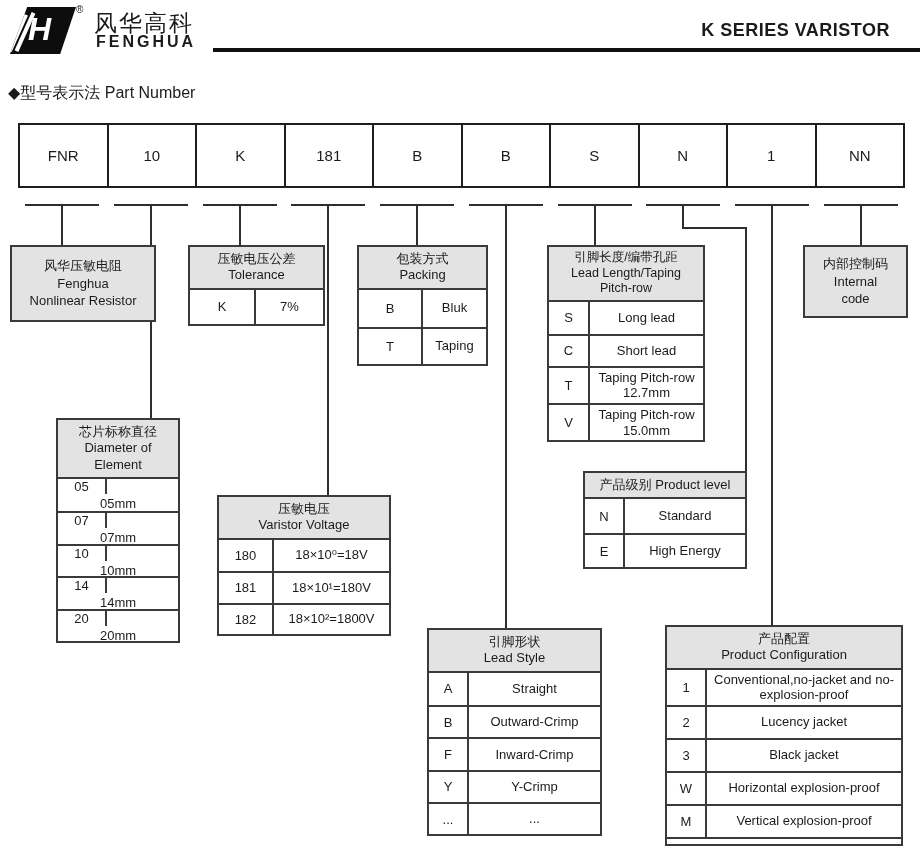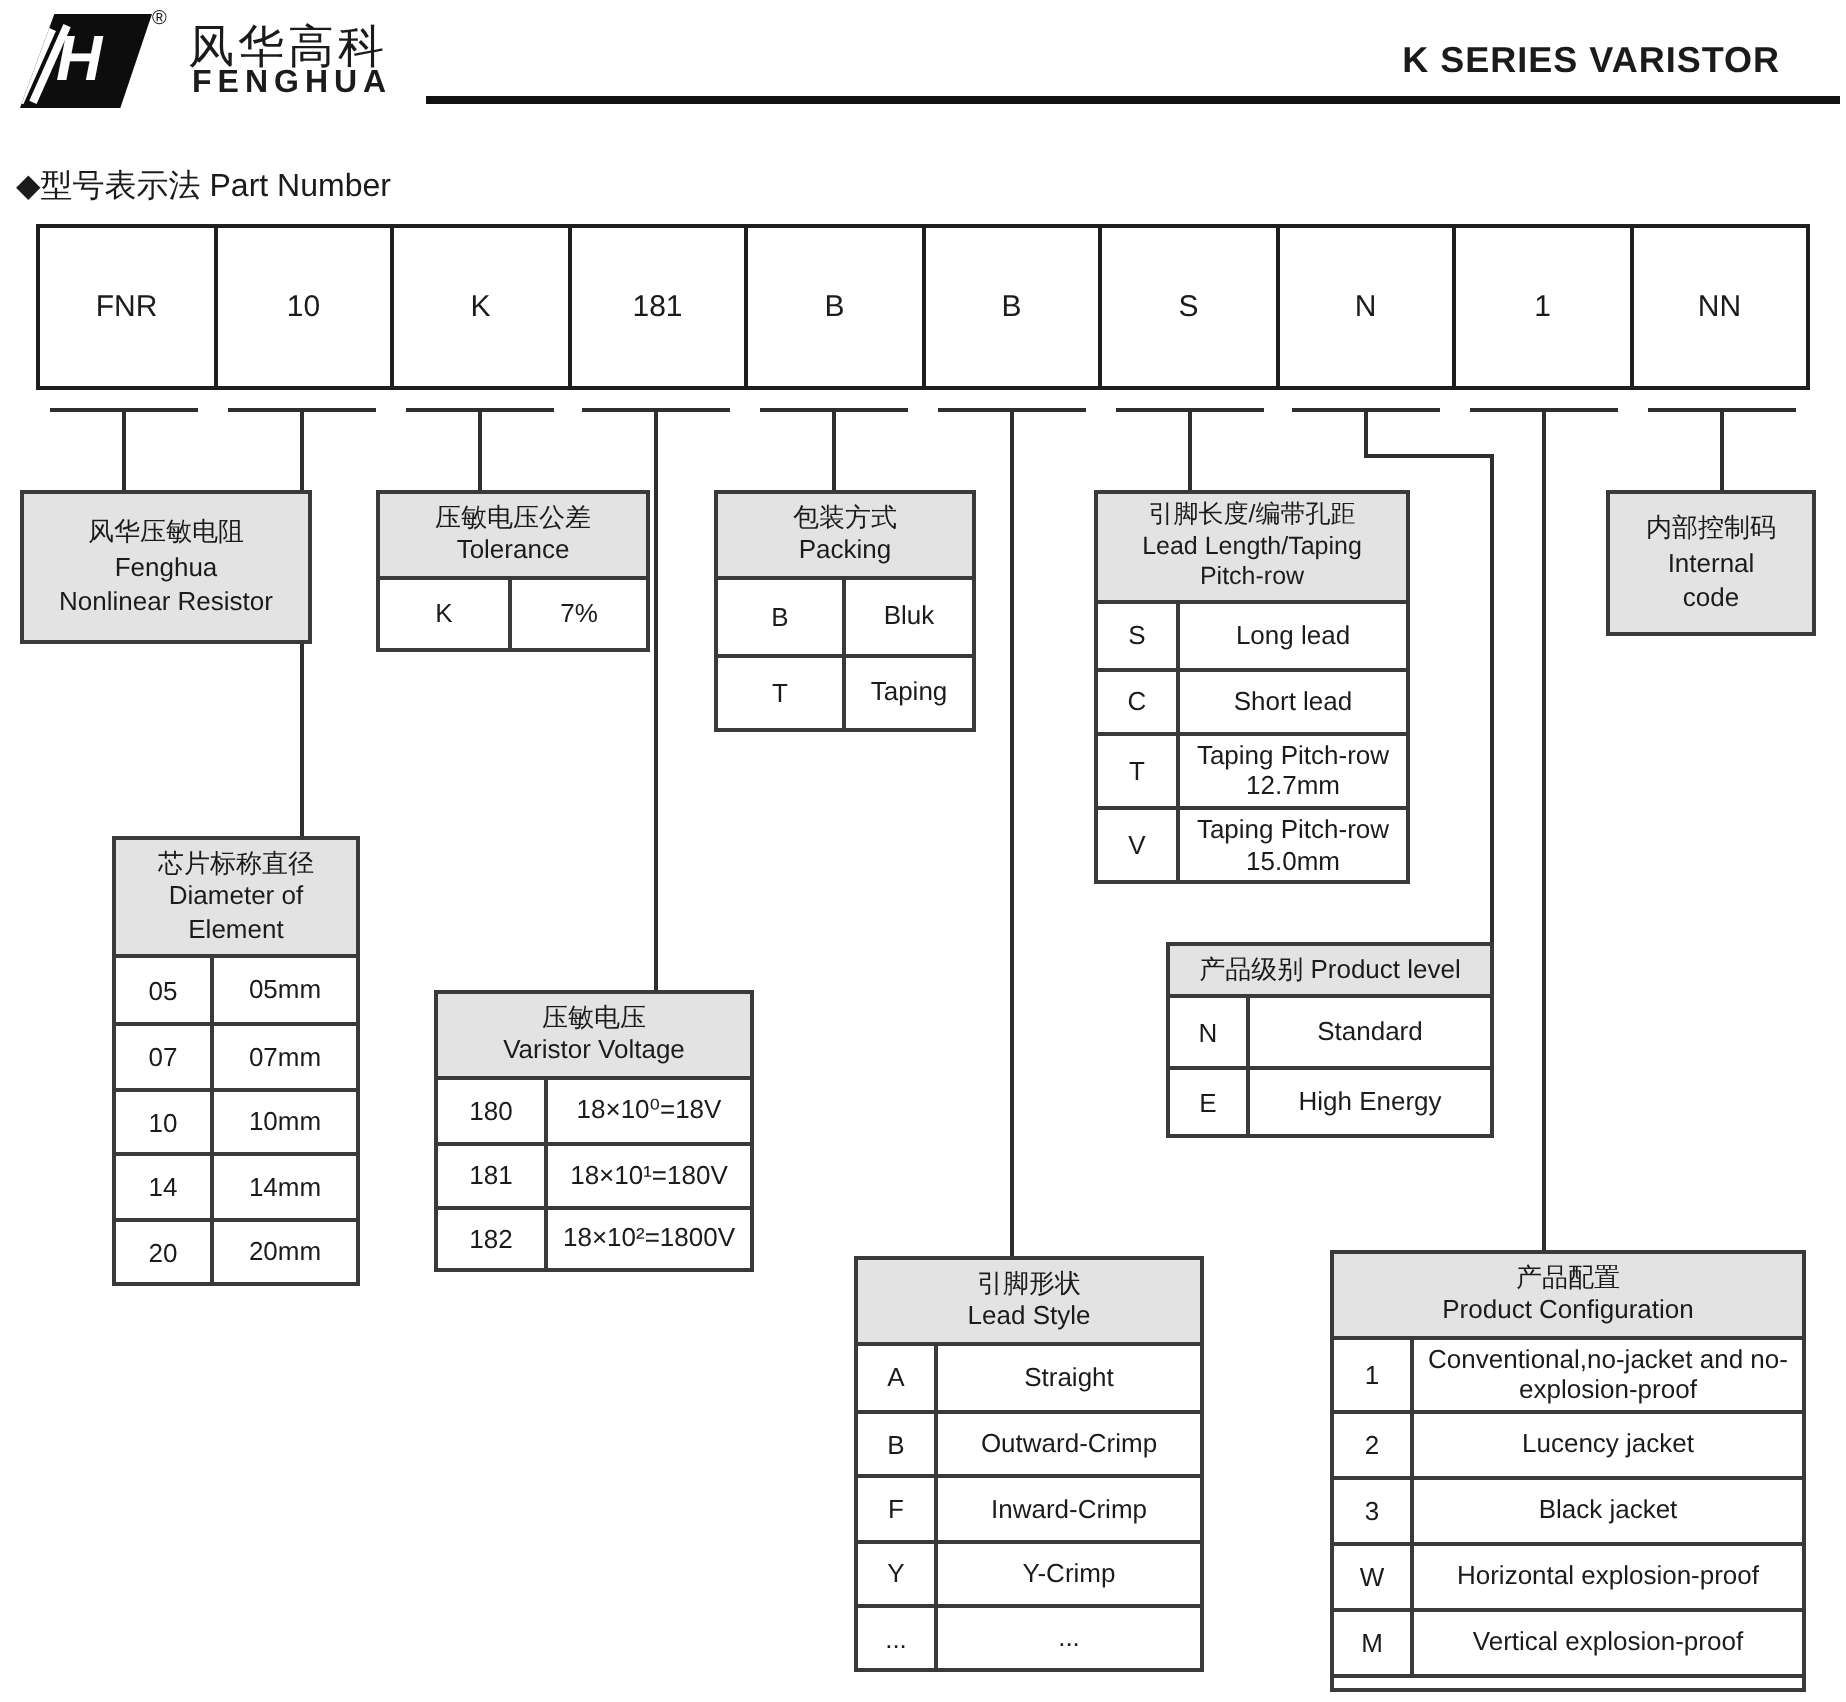--- a/index.html
+++ b/index.html
@@ -13,21 +13,21 @@
   .logo-h{position:absolute;left:18px;top:4px;color:#fff;font-weight:bold;font-style:italic;
       font-size:32px;letter-spacing:-2px;}
   .reg-mark{position:absolute;left:76px;top:4px;font-size:10px;}
   .brand-cn{position:absolute;left:94px;top:8px;font-size:23px;font-weight:normal;letter-spacing:2px;}
   .brand-en{position:absolute;left:96px;top:33px;font-size:16px;font-weight:bold;letter-spacing:3px;}
   .doc-title{position:absolute;right:33px;top:20px;font-size:18px;font-weight:bold;letter-spacing:.5px;}
   .top-rule{position:absolute;left:213px;top:48px;width:707px;height:4px;background:#111;}
   .section-title{position:absolute;left:8px;top:83px;font-size:16px;}
 
   
-  .pn-row{position:absolute;left:18px;top:112px;width:887px;height:83px;border:2px solid #1e1e1e;
+  .pn-row{position:absolute;left:18px;top:123px;width:887px;height:65px;border:2px solid #1e1e1e;
       display:flex;box-sizing:border-box;}
   .pn-row>div{flex:1;border-left:2px solid #1e1e1e;display:flex;align-items:center;justify-content:center;
       font-size:15px;}
   .pn-row>div:first-child{border-left:none;}
 
   
   .conn{position:absolute;background:#2e2e2e;}
 
   
   .graybox{position:absolute;background:#e3e3e3;border:2px solid #3a3a3a;box-sizing:border-box;
@@ -45,22 +45,22 @@
       flex-shrink:0;box-sizing:border-box;}
   .lk-label{flex:1;display:flex;align-items:center;justify-content:center;text-align:center;
       line-height:1.2;padding:2px 4px;box-sizing:border-box;}
   .lk-partial{height:5px;border-top:2px solid #3a3a3a;}
 
   
   .t-tolerance{left:188px;top:245px;width:137px;}  .t-tolerance .lk-code{width:66px;}  .t-tolerance .lk-row{height:34px;}
   .t-packing{left:357px;top:245px;width:131px;}    .t-packing .lk-code{width:64px;}    .t-packing .lk-row{height:37px;}
   .t-leadlen{left:547px;top:245px;width:158px;}    .t-leadlen .lk-code{width:41px;}    .t-leadlen .lk-row{min-height:32px;}
   .t-leadlen .lk-header{font-size:12.5px;padding:3px 1px;}
-  .t-diameter{left:56px;top:418px;width:124px;}    .t-diameter .lk-code{width:49px;}   .t-diameter .lk-row{height:32.5px;}
-  .t-voltage{left:217px;top:495px;width:160px;}    .t-voltage .lk-code{width:55px;}    .t-voltage .lk-row{height:31.5px;}
+  .t-diameter{left:56px;top:418px;width:124px;}    .t-diameter .lk-code{width:49px;}   .t-diameter .lk-row{height:32.5px;flex-direction:column;}
+  .t-voltage{left:217px;top:495px;width:174px;}    .t-voltage .lk-code{width:55px;}    .t-voltage .lk-row{height:31.5px;}
   .t-prodlevel{left:583px;top:471px;width:164px;}  .t-prodlevel .lk-code{width:40px;}  .t-prodlevel .lk-row{height:34px;}
   .t-leadstyle{left:427px;top:628px;width:175px;}  .t-leadstyle .lk-code{width:40px;}  .t-leadstyle .lk-row{height:32.4px;}
   .t-prodconfig{left:665px;top:625px;width:238px;} .t-prodconfig .lk-code{width:40px;} .t-prodconfig .lk-row{min-height:33px;}
 
   .b-fenghua{left:10px;top:245px;width:146px;height:77px;}
   .b-internal{left:803px;top:245px;width:105px;height:73px;}
 </style>
 </head>
 <body>
 

